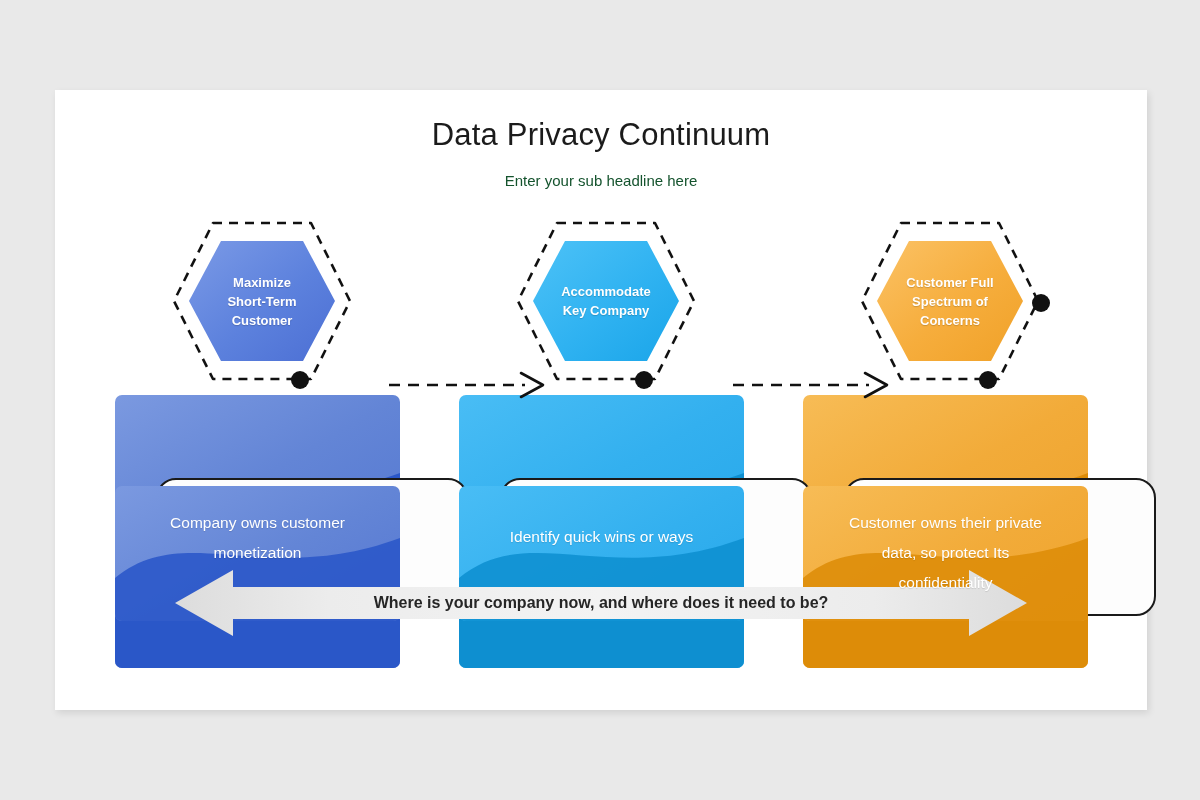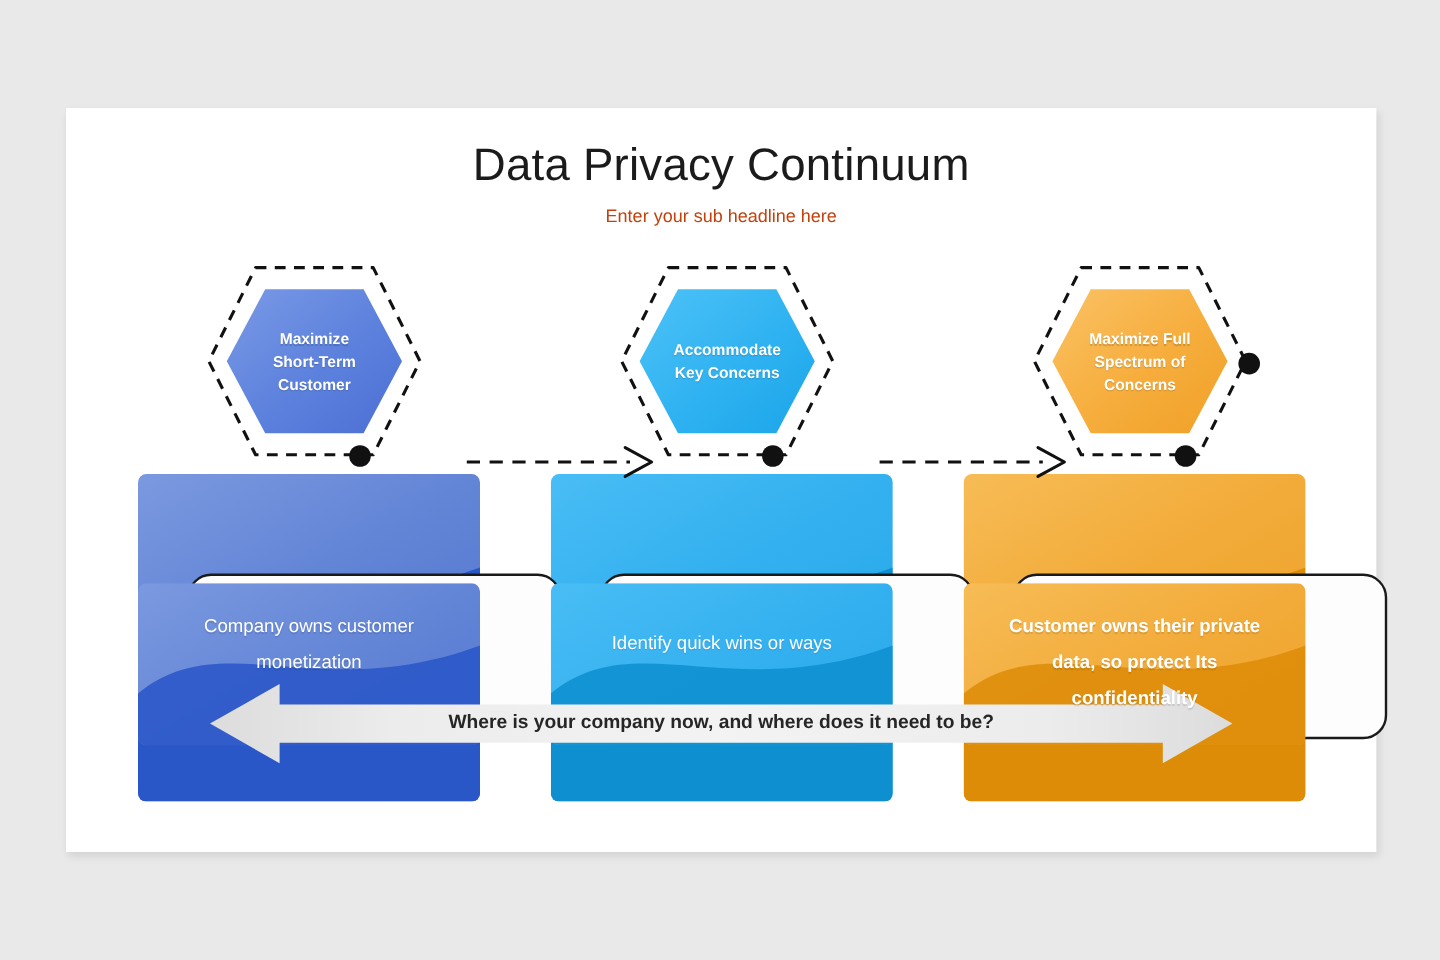--- a/index.html
+++ b/index.html
@@ -29,35 +29,35 @@
     box-shadow: 2px 3px 7px rgba(0,0,0,0.10);
   }
 
   
   .title {
     position: absolute;
     left: 0;
     top: 27px;
     width: 1092px;
     text-align: center;
-    font-size: 38px;
+    font-size: 31px;
     font-weight: 400;
     color: #1b1b1b;
     letter-spacing: .2px;
     white-space: nowrap;
   }
   .subtitle {
     position: absolute;
     left: 0;
     top: 82px;
     width: 1092px;
     text-align: center;
     font-size: 15px;
     font-weight: 400;
-    color: #c2410c;
+    color: #14532d;
   }
 
   
   .layer-columns { position:absolute; left:0; top:0; width:1092px; height:620px; }
   .layer-outlines{ position:absolute; left:0; top:0; width:1092px; height:712px; }
   .layer-hex     { position:absolute; left:0; top:0; width:1092px; height:620px; }
   .layer-arrow   { position:absolute; left:0; top:0; width:1092px; height:712px; }
 
   
   .column {
@@ -98,21 +98,21 @@
   .panel {
     position: absolute;
     top: 396px;
     width: 285px;
     height: 135px;
     border-radius: 7px;
     overflow: hidden;
   }
   .p-1 { left: 60px; }
   .p-2 { left: 404px; }
-  .p-3 { left: 748px; font-weight: bold; }
+  .p-3 { left: 748px; }
 
   .panel .ptext {
     position: relative;
     z-index: 3;
     color: #ffffff;
     font-size: 15.5px;
     line-height: 30px;
     text-align: center;
     padding-top: 22px;
     text-shadow: 0 1px 1px rgba(0,0,0,.12);
@@ -270,42 +270,42 @@
               <stop offset="100%" stop-color="#1aa5e9"></stop>
             </linearGradient>
           </defs>
           <path d="M46,6 L144,6 L183,84 L144,162 L46,162 L7,84 Z" fill="none" stroke="#111" stroke-width="2.6" stroke-dasharray="9 7" stroke-linejoin="round"></path>
           <path d="M54,24 L136,24 L168,84 L136,144 L54,144 L22,84 Z" fill="url(#hg2)" stroke="none" stroke-linejoin="round"></path>
           <circle cx="133" cy="163" r="9" fill="#111"></circle>
         </svg>
         <div class="hexlabel">
           <div>
             <div>Accommodate</div>
-            <div>Key Concerns</div>
+            <div>Key Company</div>
           </div>
         </div>
       </div>
 
       <div class="hexwrap h-3">
         <svg width="190" height="168" viewBox="0 0 190 168">
           <defs>
             <linearGradient id="hg3" x1="0" y1="0" x2="1" y2="1">
               <stop offset="0%" stop-color="#fbc265"></stop>
               <stop offset="55%" stop-color="#f6ad3c"></stop>
               <stop offset="100%" stop-color="#f0a128"></stop>
             </linearGradient>
           </defs>
           <path d="M46,6 L144,6 L183,84 L144,162 L46,162 L7,84 Z" fill="none" stroke="#111" stroke-width="2.6" stroke-dasharray="9 7" stroke-linejoin="round"></path>
           <path d="M54,24 L136,24 L168,84 L136,144 L54,144 L22,84 Z" fill="url(#hg3)" stroke="none" stroke-linejoin="round"></path>
           <circle cx="186" cy="86" r="9" fill="#111"></circle>
           <circle cx="133" cy="163" r="9" fill="#111"></circle>
         </svg>
         <div class="hexlabel">
           <div>
-            <div>Maximize Full</div>
+            <div>Customer Full</div>
             <div>Spectrum of</div>
             <div>Concerns</div>
           </div>
         </div>
       </div>
 
       <div class="connector c-1">
         <svg width="170" height="40" viewBox="0 0 170 40">
           <line x1="4" y1="20" x2="140" y2="20" stroke="#111" stroke-width="2.6" stroke-dasharray="11 8"></line>
           <path d="M136,8 L158,20 L136,32" fill="none" stroke="#111" stroke-width="2.6" stroke-linecap="round" stroke-linejoin="round"></path>

